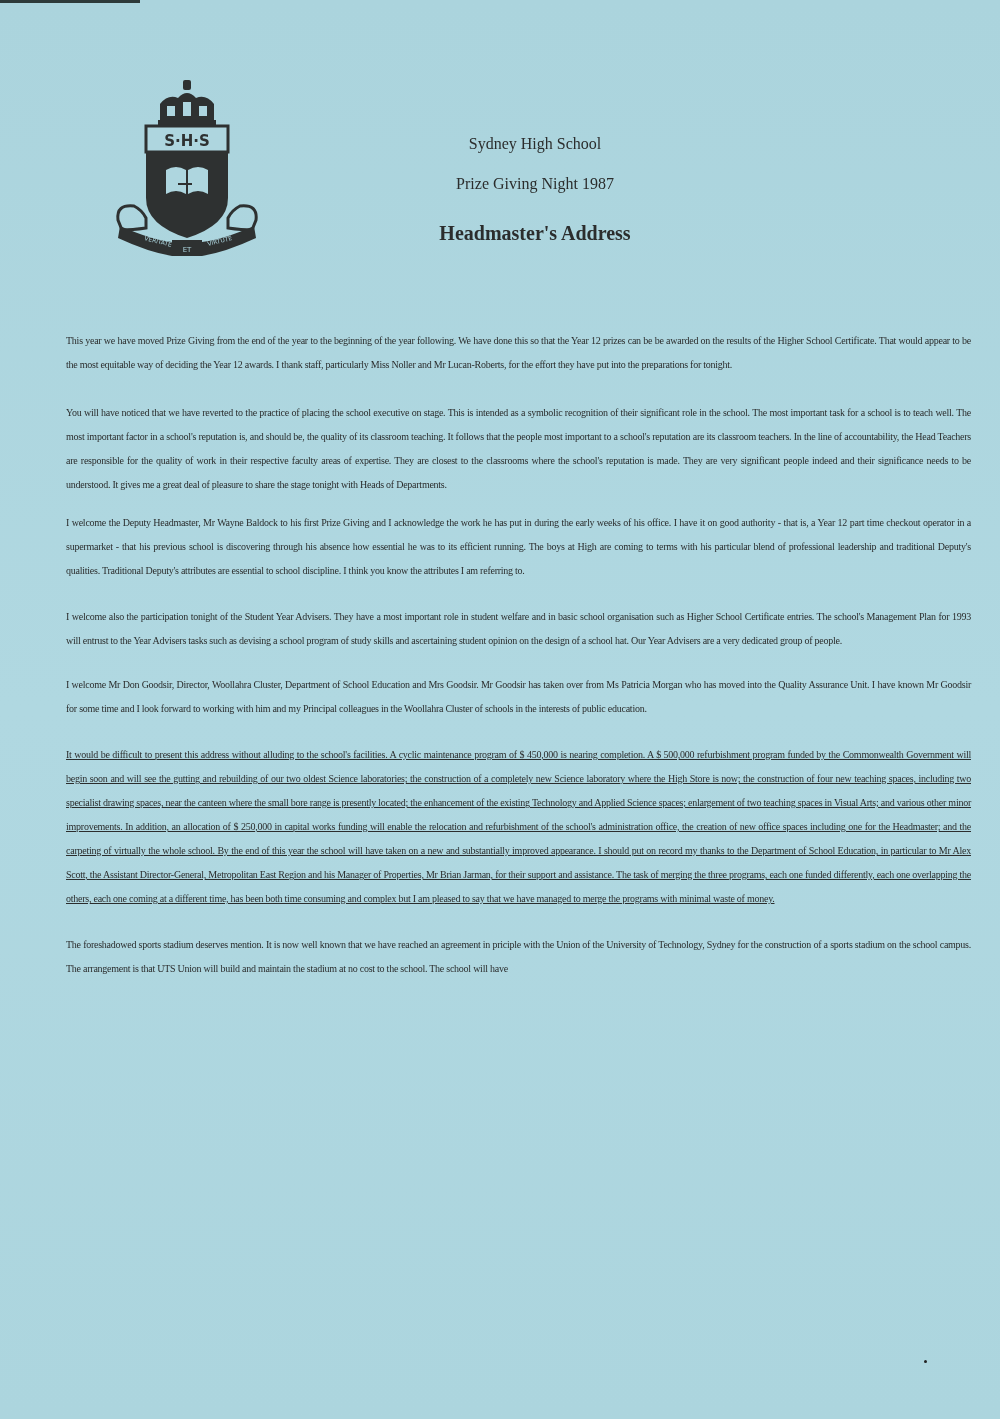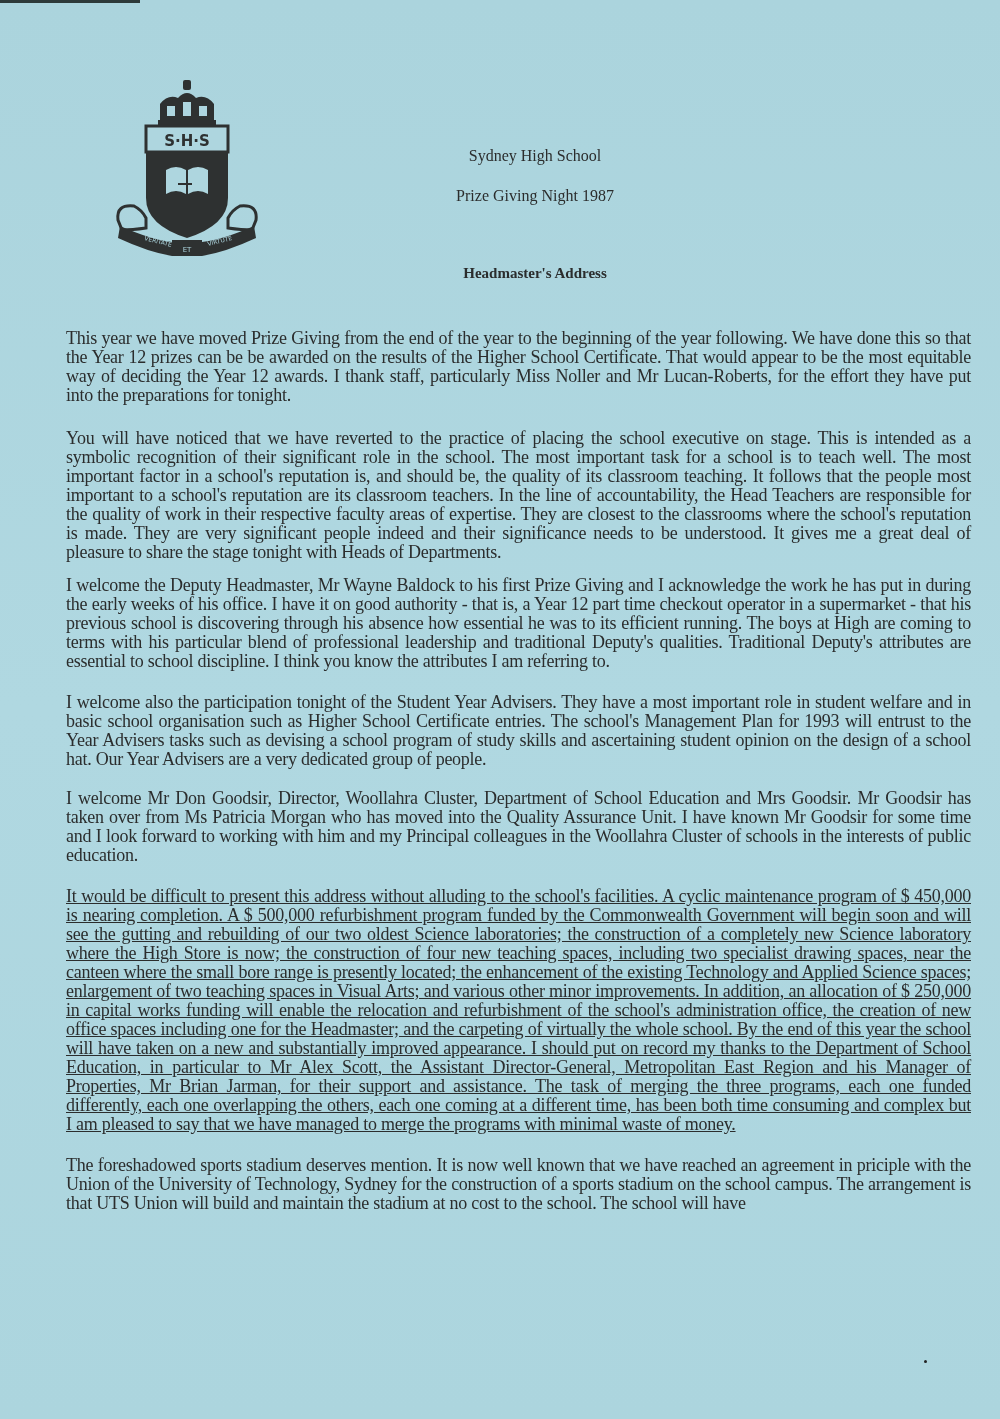--- a/index.html
+++ b/index.html
@@ -17,32 +17,32 @@
   .topedge {
     position: absolute; left: 0; top: 0; width: 140px; height: 3px;
     background: #2d3a3a;
   }
   .crest {
     position: absolute; left: 112px; top: 80px; width: 150px; height: 178px;
   }
   .header-block {
     position: absolute; left: 370px; top: 130px; width: 330px; text-align: center;
   }
-  .header-line { font-size: 16px; margin: 16px; line-height: 20px; }
+  .header-line { font-size: 16px; margin: 4px; line-height: 20px; }
   .school-name { position: absolute; top: 0; left: 0; right: 0; }
   .event-name { position: absolute; top: 40px; left: 0; right: 0; }
-  .address-title { position: absolute; top: 117px; left: 0; right: 0; font-weight: bold; font-size: 15px; }
+  .address-title { position: absolute; top: 89px; left: 0; right: 0; font-weight: bold; font-size: 20px; }
   .body-text {
     position: absolute; left: 66px; top: 329px; width: 905px;
     font-family: "Liberation Sans Narrow", "Liberation Serif", serif;
   }
   .para {
     margin: 0 0 22px 0;
-    font-size: 18px;
-    line-height: 19px;
+    font-size: 10px;
+    line-height: 24px;
     text-align: justify;
     letter-spacing: -0.25px;
   }
   .p1 { margin-bottom: 24px; }
   .p2 { margin-bottom: 14px; }
   .p3 { margin-bottom: 22px; }
   .p4 { margin-bottom: 20px; }
   .p5 { margin-bottom: 22px; }
   .p6 { margin-bottom: 22px; text-decoration: underline; }
   .dot {

